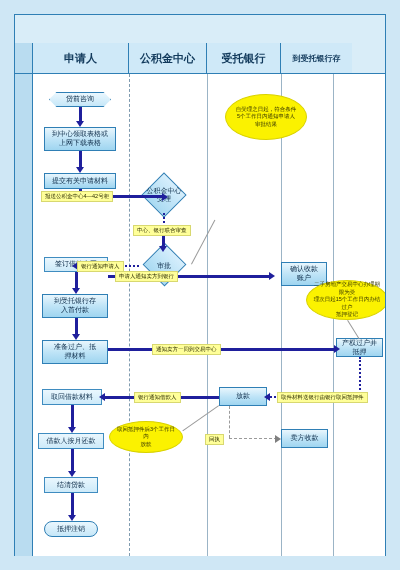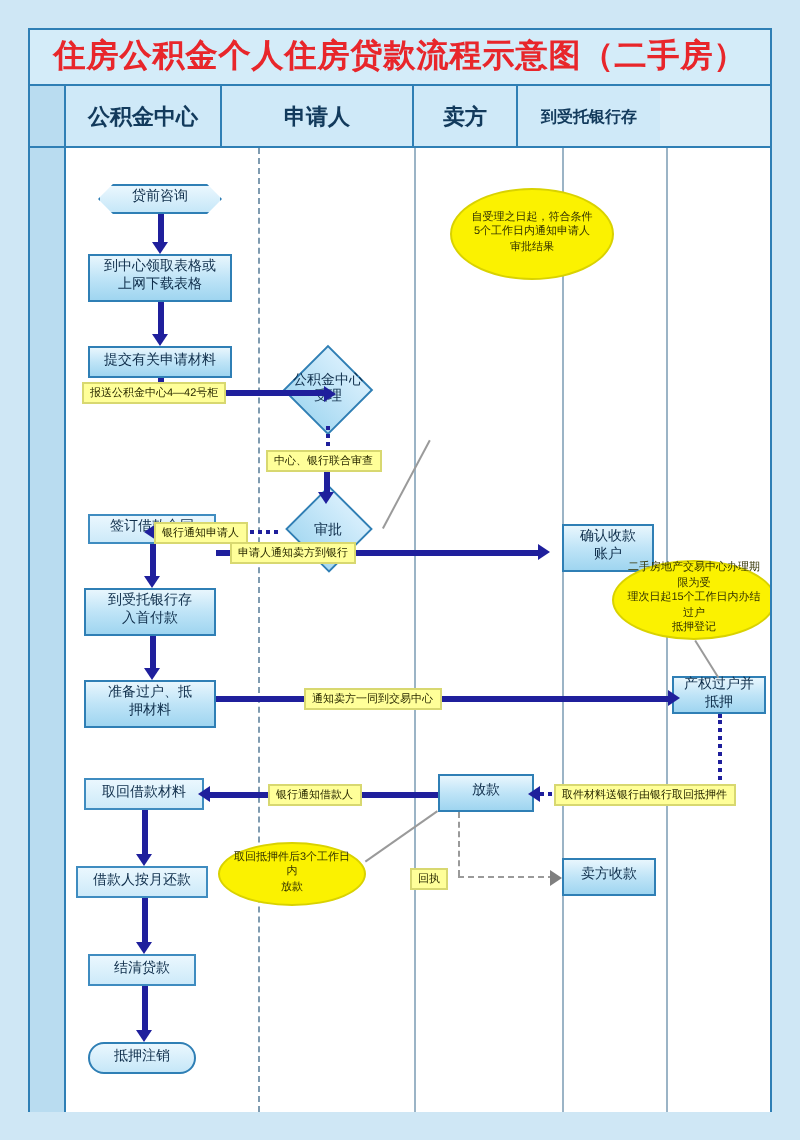--- a/index.html
+++ b/index.html
@@ -154,29 +154,26 @@
   .thin-v{position:absolute;width:0;border-left:1px dashed #9a9a9a;z-index:1;}
   .leader{position:absolute;border-top:1px solid #9a9a9a;transform-origin:0 0;z-index:1;}
 </style>
 </head>
 <body>
 
 <div id="root">
 
   <div class="frame"></div>
 
-  <div class="title-bar">
-    <div class="title-text">住房公积金个人住房贷款流程示意图（二手房）</div>
-  </div>
 
   <div class="hdr-row">
     <div class="hdr-spacer"></div>
+    <div class="hdr-cell" style="width:96px">申请人</div>
     <div class="hdr-cell" style="width:78px">公积金中心</div>
-    <div class="hdr-cell" style="width:96px">申请人</div>
-    <div class="hdr-cell" style="width:52px">卖方</div>
+    <div class="hdr-cell" style="width:74px">受托银行</div>
     <div class="hdr-cell small" style="width:71px">到受托银行存</div>
   </div>
 
   <div class="canvas">
 
     <div class="leftband"></div>
 
     <div class="lane-div" style="left:114px"></div>
     <div class="lane-div solid" style="left:192px"></div>
     <div class="lane-div solid" style="left:266px"></div>

